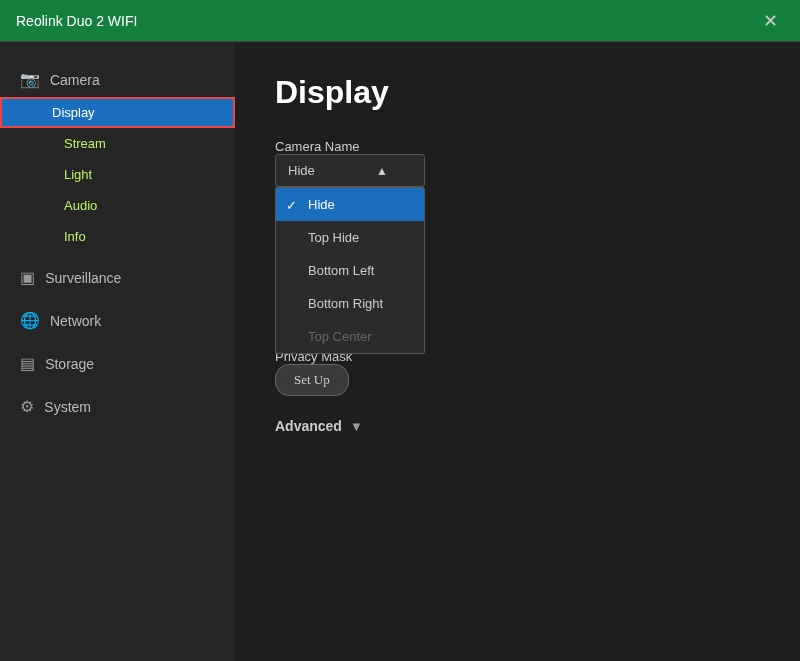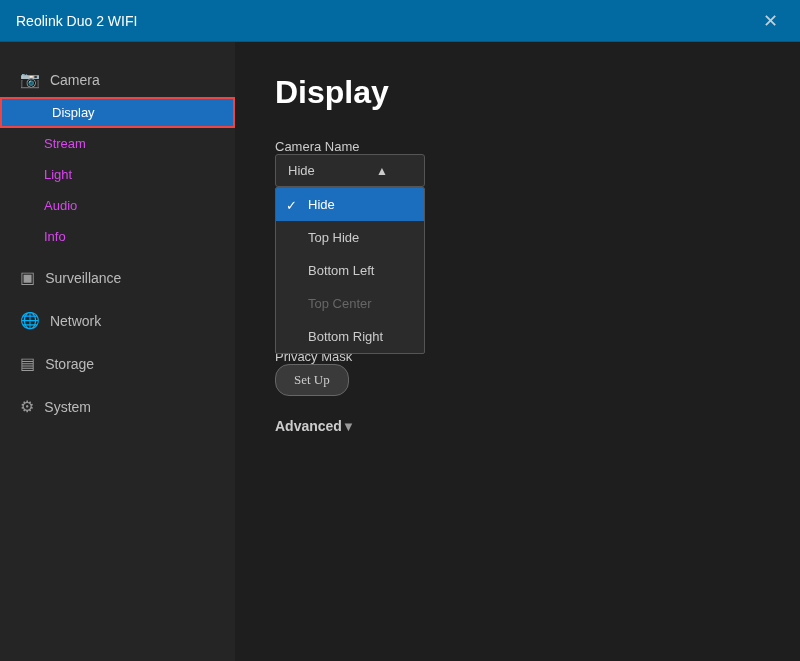--- a/index.html
+++ b/index.html
@@ -1,19 +1,19 @@
 <!DOCTYPE html>
 <html><head>
   <meta charset="utf-8">
   <style>
     * { box-sizing: border-box; margin: 0; padding: 0; }
     body { font-family: 'Segoe UI', Arial, sans-serif; background: #1e1e1e; color: #ccc; width: 800px; height: 661px; overflow: hidden; }
 
     .titlebar {
-      background: #0369a1;
+      background: #15803d;
       height: 42px;
       display: flex;
       align-items: center;
       justify-content: space-between;
       padding: 0 16px;
       border-bottom: 1px solid #444;
     }
     .titlebar-title { color: #fff; font-size: 14px; font-weight: 500; }
     .close-btn {
       color: #ccc;
@@ -45,23 +45,23 @@
       display: flex;
       align-items: center;
       gap: 10px;
       padding: 8px 20px;
       color: #bbb;
       font-size: 14px;
       font-weight: 500;
     }
     .sidebar-section-header .icon { font-size: 16px; color: #999; }
     .sidebar-item {
-      padding: 8px 20px 8px 44px;
-      font-size: 13px;
-      color: #d946ef;
+      padding: 8px 20px 8px 64px;
+      font-size: 13px;
+      color: #bef264;
       cursor: pointer;
     }
     .sidebar-item.active {
       background: #1a6ebd;
       color: #fff;
       border: 2px solid #e44;
       padding: 6px 18px 6px 50px;
     }
 
     
@@ -167,20 +167,21 @@
       font-size: 13px;
       border-radius: 14px;
       cursor: pointer;
       font-family: Liberation Serif, serif;
     }
 
     
     .advanced-section {
       display: flex;
       align-items: center;
+      gap: 8px;
       cursor: pointer;
       margin-top: 10px;
     }
     .advanced-label {
       font-size: 14px;
       font-weight: 600;
       color: #ccc;
     }
     .advanced-arrow { color: #999; font-size: 13px; }
   </style>
@@ -262,25 +263,25 @@
           <div class="dropdown-option selected">
             <span class="check">✓</span>
             <span>Hide</span>
           </div>
           <div class="dropdown-option">
             <span>Top Hide</span>
           </div>
           <div class="dropdown-option">
             <span>Bottom Left</span>
           </div>
+          <div class="dropdown-option">
+            <span>Bottom Right</span>
+          </div>
           <div class="dropdown-option disabled">
             <span>Top Center</span>
-          </div>
-          <div class="dropdown-option">
-            <span>Bottom Right</span>
           </div>
         </div>
       </div>
     </div>
 
     <div class="form-group">
       <label class="form-label">Anti-flicker</label>
       <div class="dropdown-wrapper">
         <select class="dropdown-select">
           <option>50Hz</option>

